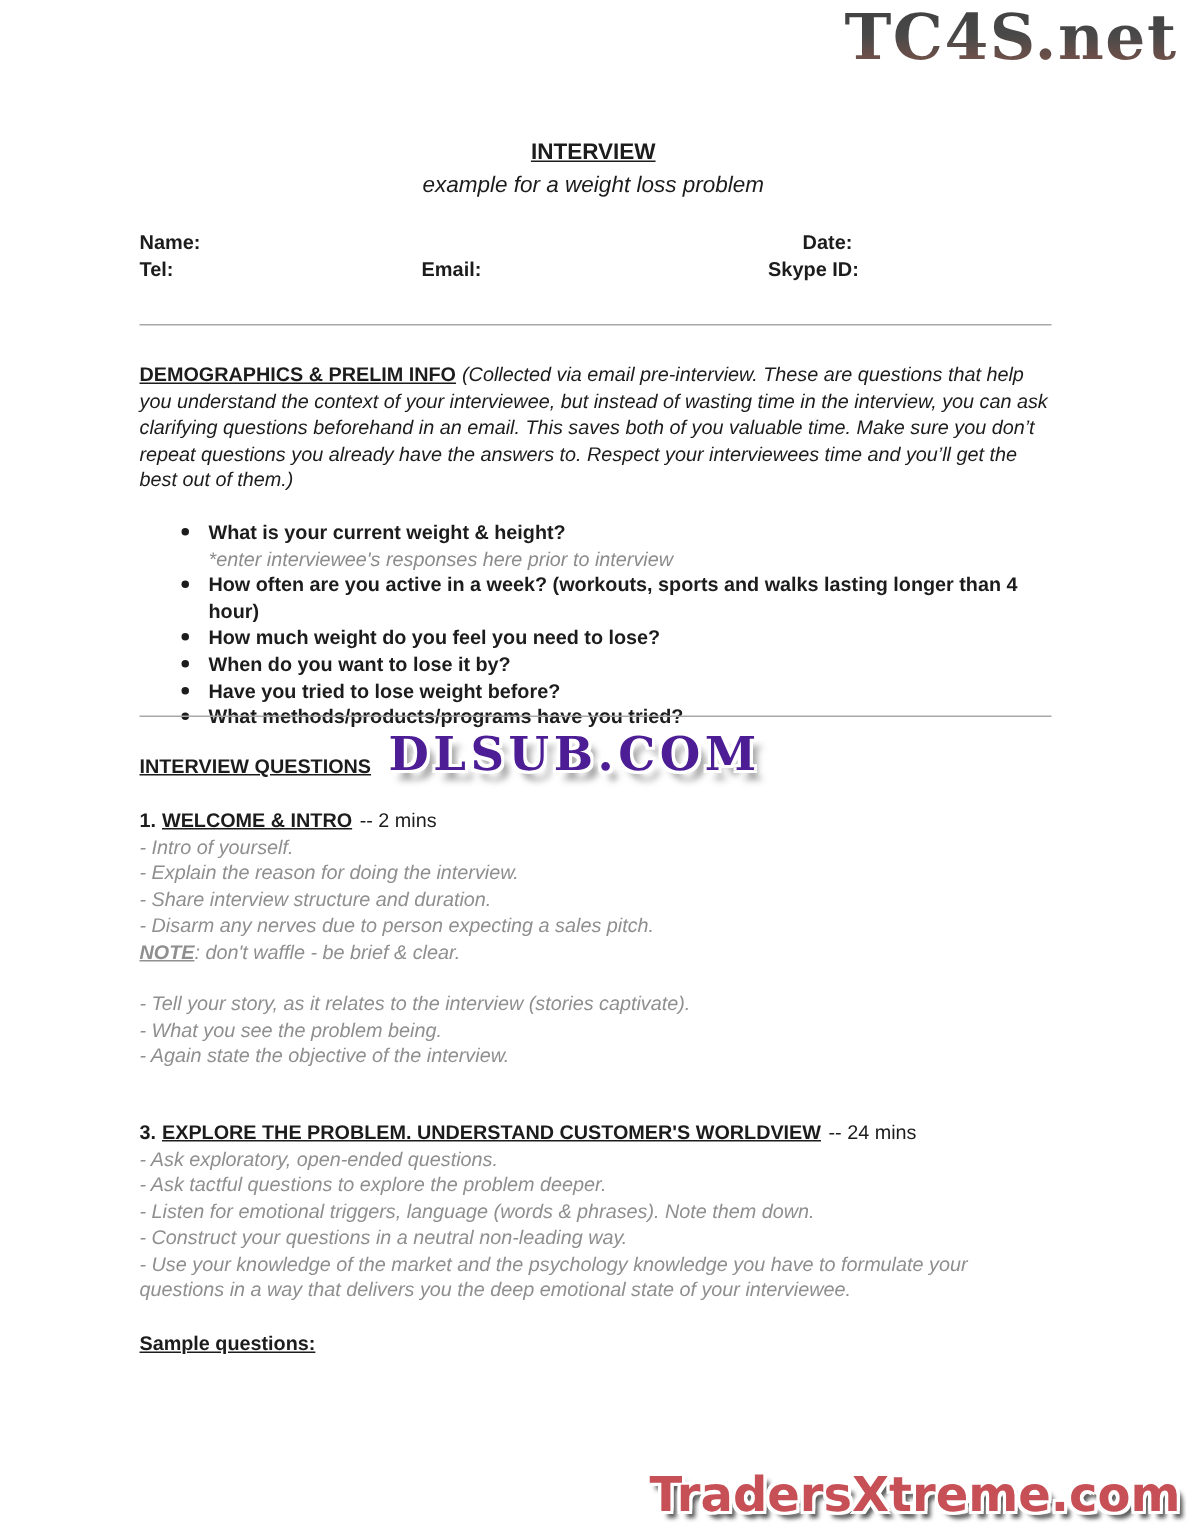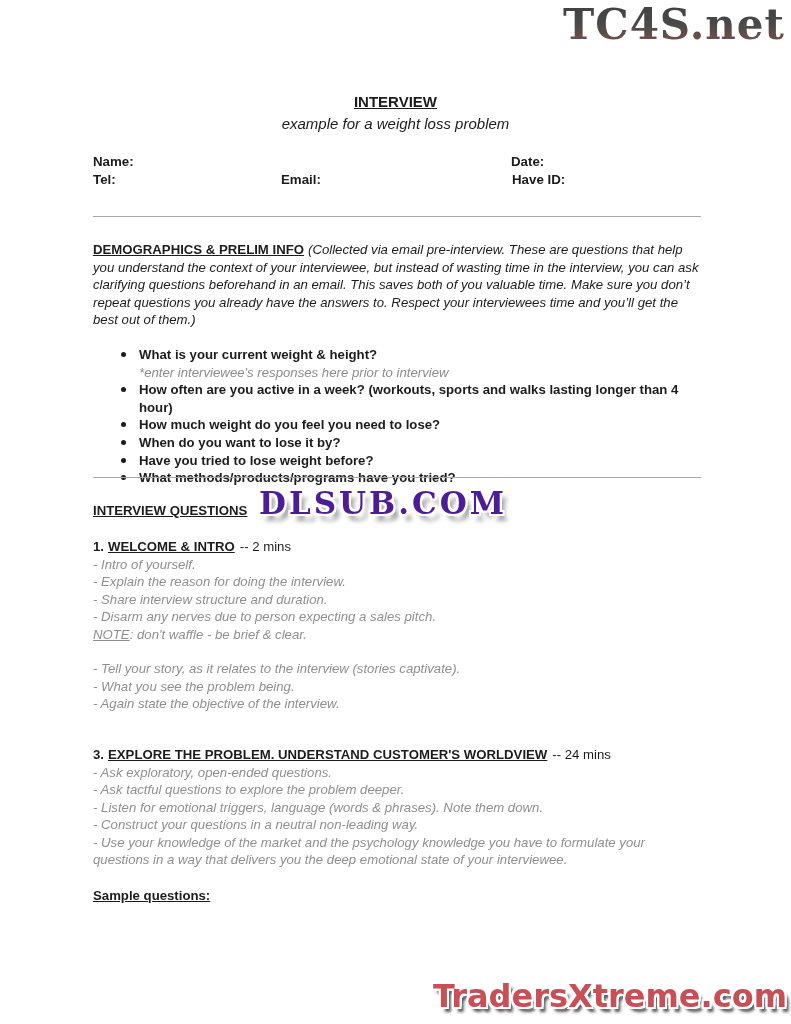--- a/index.html
+++ b/index.html
@@ -74,21 +74,21 @@
     font-style: italic;
   }
 
   
   .field {
     position: absolute;
     font-weight: bold;
     font-size: 13.3px;
   }
   .f-name  { top: 154px; left: 93px; }
-  .f-date  { top: 154px; left: 511px; }
+  .f-date  { top: 154px; left: 535px; }
   .f-tel   { top: 172px; left: 93px; }
   .f-email { top: 172px; left: 281px; }
   .f-skype { top: 172px; left: 512px; }
 
   .divider {
     position: absolute;
     left: 93px;
     width: 608px;
     border-top: 1px solid #a8a8a8;
     height: 0;
@@ -142,21 +142,21 @@
     line-height: 17.5px;
   }
   .sec-1 { top: 538px; }
   .sec-2 { top: 660px; }
   .sec-3 { top: 746px; }
   .sec-num { font-weight: bold; margin-right: 4px; }
   .sec-title { font-weight: bold; text-decoration: underline; }
   .sec-suffix { margin-left: 5px; }
   .sec-line { color: #8f8f8f; font-style: italic; }
   .sec-note { color: #8f8f8f; font-style: italic; }
-  .note-label { font-weight: normal; text-decoration: underline; }
+  .note-label { font-weight: bold; text-decoration: underline; }
 
   .sample-heading {
     position: absolute;
     top: 888px; left: 93px;
     font-size: 13.2px;
     font-weight: bold;
     text-decoration: underline;
   }
 </style>
 </head>
@@ -166,21 +166,21 @@
 
   <div class="tc4s-logo">TC4S.net</div>
 
   <div class="doc-title">INTERVIEW</div>
   <div class="doc-subtitle">example for a weight loss problem</div>
 
   <span class="field f-name">Name:</span>
   <span class="field f-date">Date:</span>
   <span class="field f-tel">Tel:</span>
   <span class="field f-email">Email:</span>
-  <span class="field f-skype">Have ID:</span>
+  <span class="field f-skype">Skype ID:</span>
 
   <div class="divider divider-1"></div>
 
   <div class="demographics">
     <span class="demo-heading">DEMOGRAPHICS &amp; PRELIM INFO</span><span class="demo-intro">(Collected via email pre-interview. These are questions that help you understand the context of your interviewee, but instead of wasting time in the interview, you can ask clarifying questions beforehand in an email. This saves both of you valuable time. Make sure you don’t repeat questions you already have the answers to. Respect your interviewees time and you’ll get the best out of them.)</span>
   </div>
 
   <div class="bullets">
     <div class="bullet-row">
       <span class="bullet-dot"></span>

